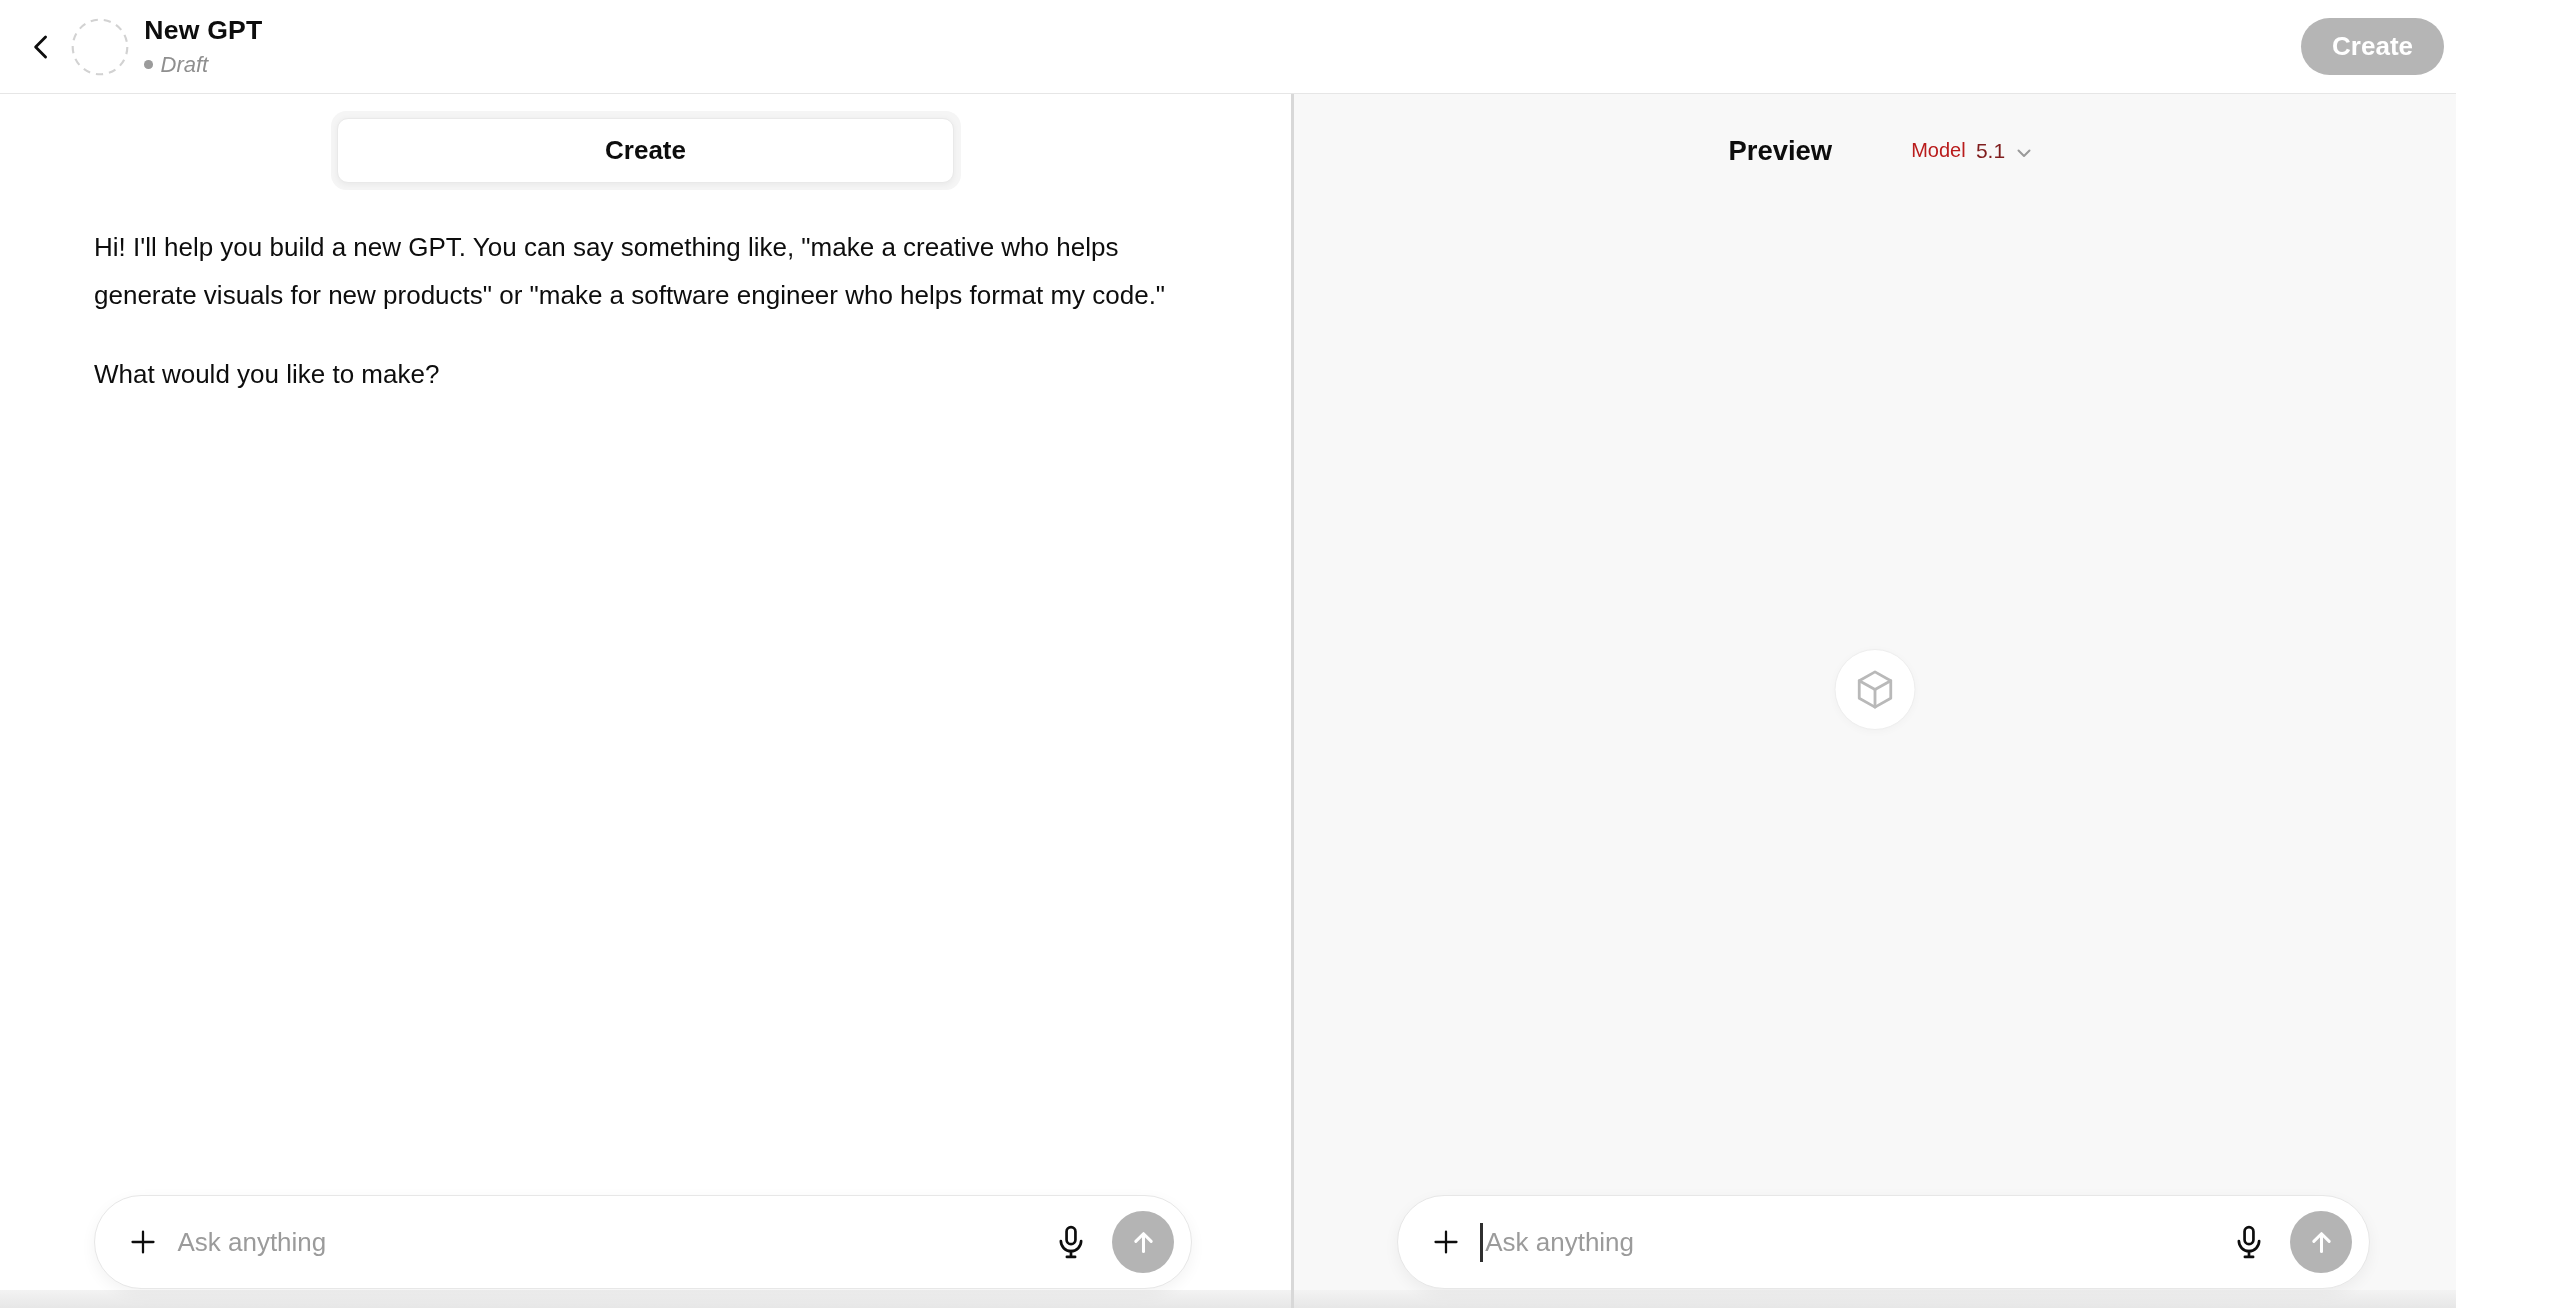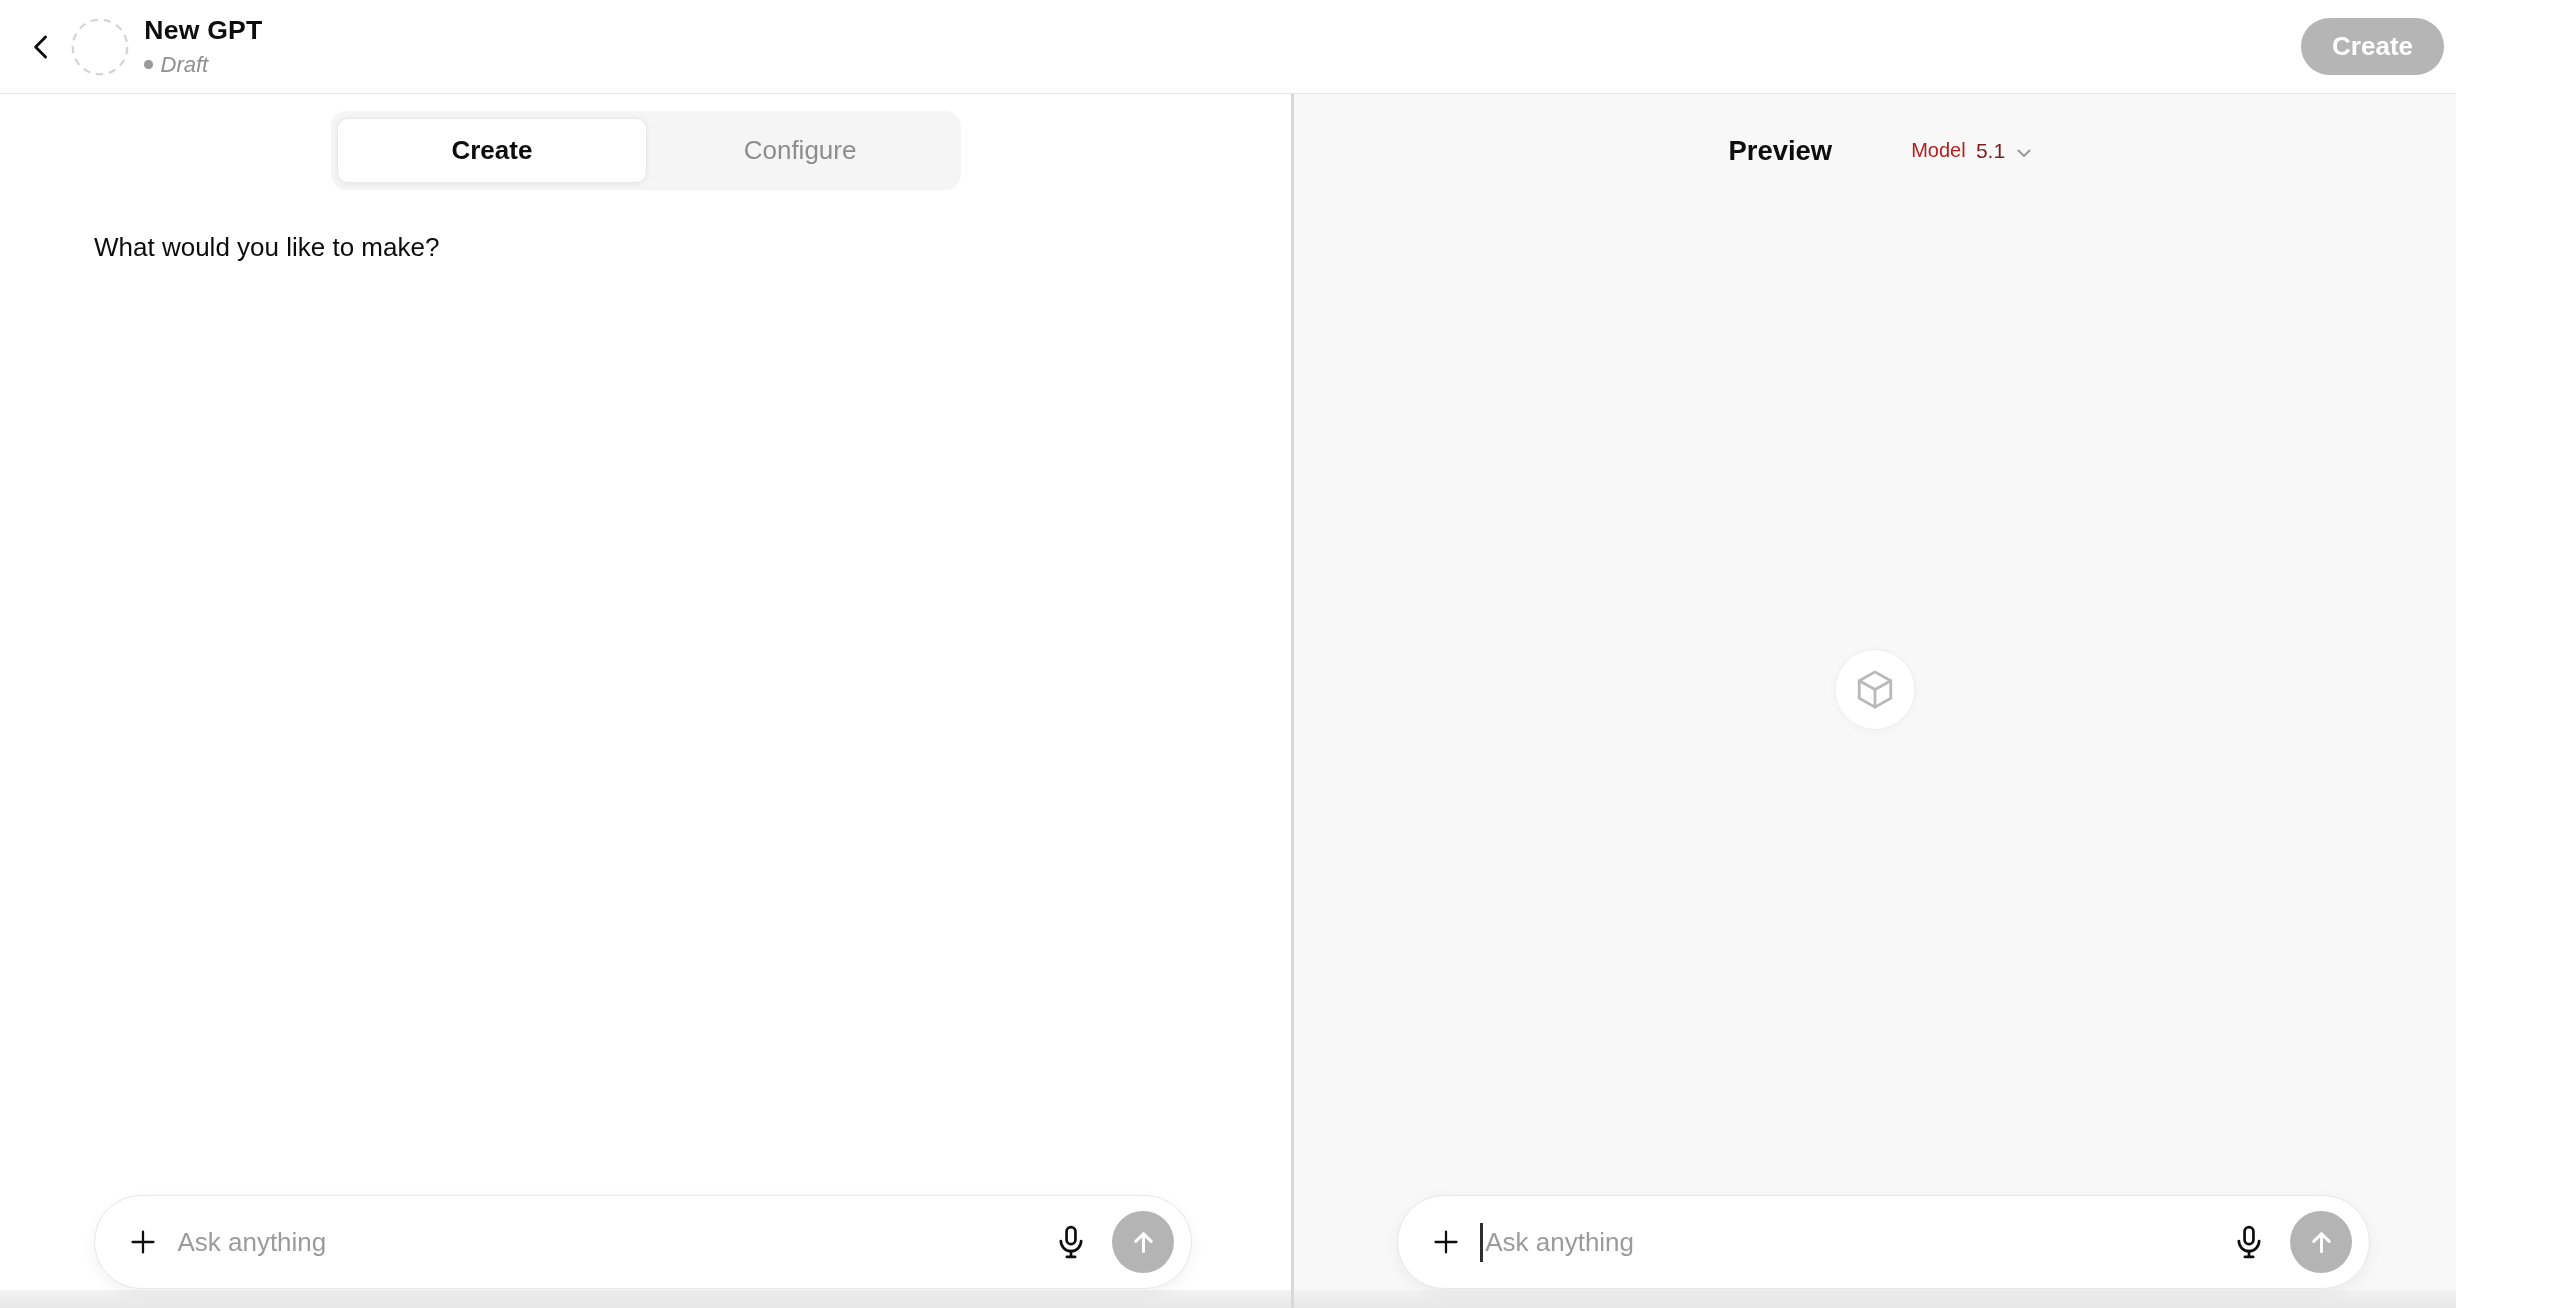--- a/index.html
+++ b/index.html
@@ -146,25 +146,25 @@
     <button class="create-btn" disabled="">Create</button>
   </div>
 
   <div class="main">
 
     <div class="left-panel">
 
       <div class="tabs-wrap">
         <div class="tabs">
           <button class="tab active">Create</button>
-          <button class="tab">Configure</button>
         </div>
       </div>
 
       <div class="messages">
+        <p class="msg">Hi! I'll help you build a new GPT. You can say something like, "make a creative who helps generate visuals for new products" or "make a software engineer who helps format my code."</p>
         <p class="msg">What would you like to make?</p>
       </div>
 
       <div class="composer">
         <button class="icon-btn plus-btn">
           <span style="display:flex;">
             <svg width="34" height="34" viewBox="0 0 24 24" fill="none">
               <path d="M12 4.6 V19.4 M4.6 12 H19.4" stroke="#0d0d0d" stroke-width="1.6" stroke-linecap="round"></path>
             </svg>
           </span>

